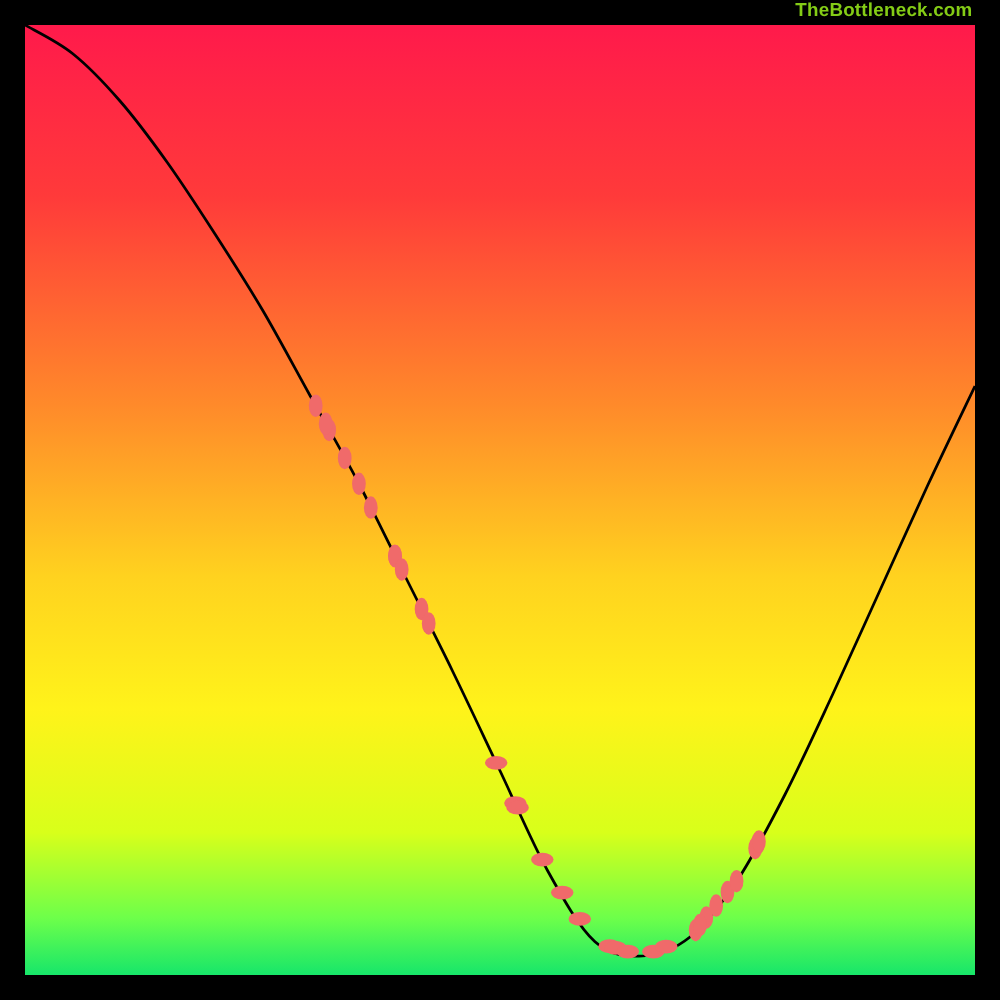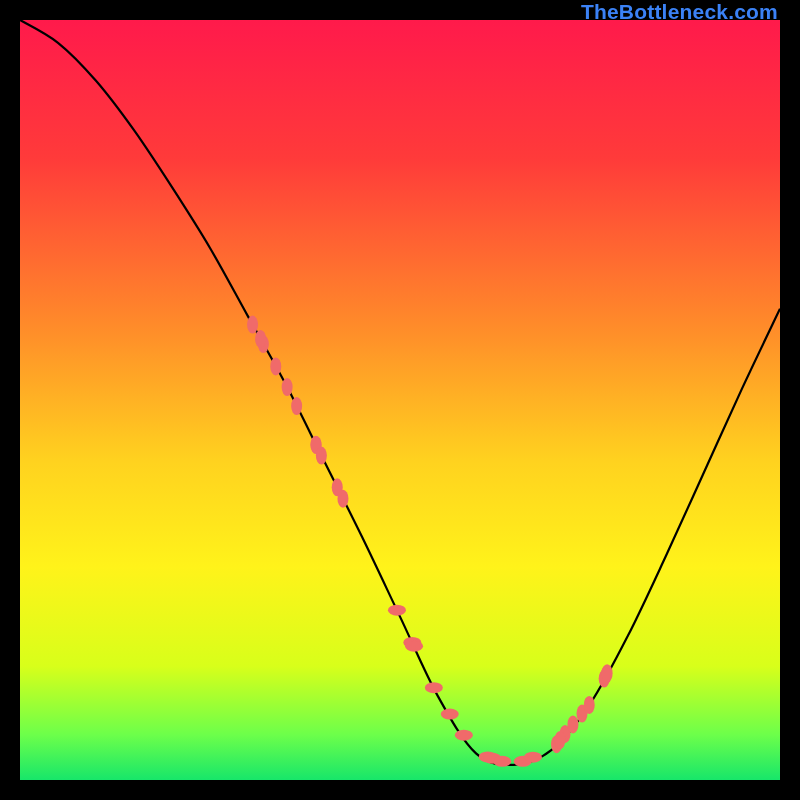--- a/index.html
+++ b/index.html
@@ -16,22 +16,22 @@
     left: 20px;
     top: 20px;
     width: 760px;
     height: 760px;
     background: #000;
   }
   .watermark {
     position: absolute;
     top: 0px;
     right: 22px;
-    color: #3b82f6;
-    font-size: 21px;
+    color: #84cc16;
+    font-size: 15px;
     font-weight: 600;
     letter-spacing: 0.2px;
     z-index: 5;
     user-select: none;
   }
   svg {
     display: block;
   }
 </style>
 </head>

